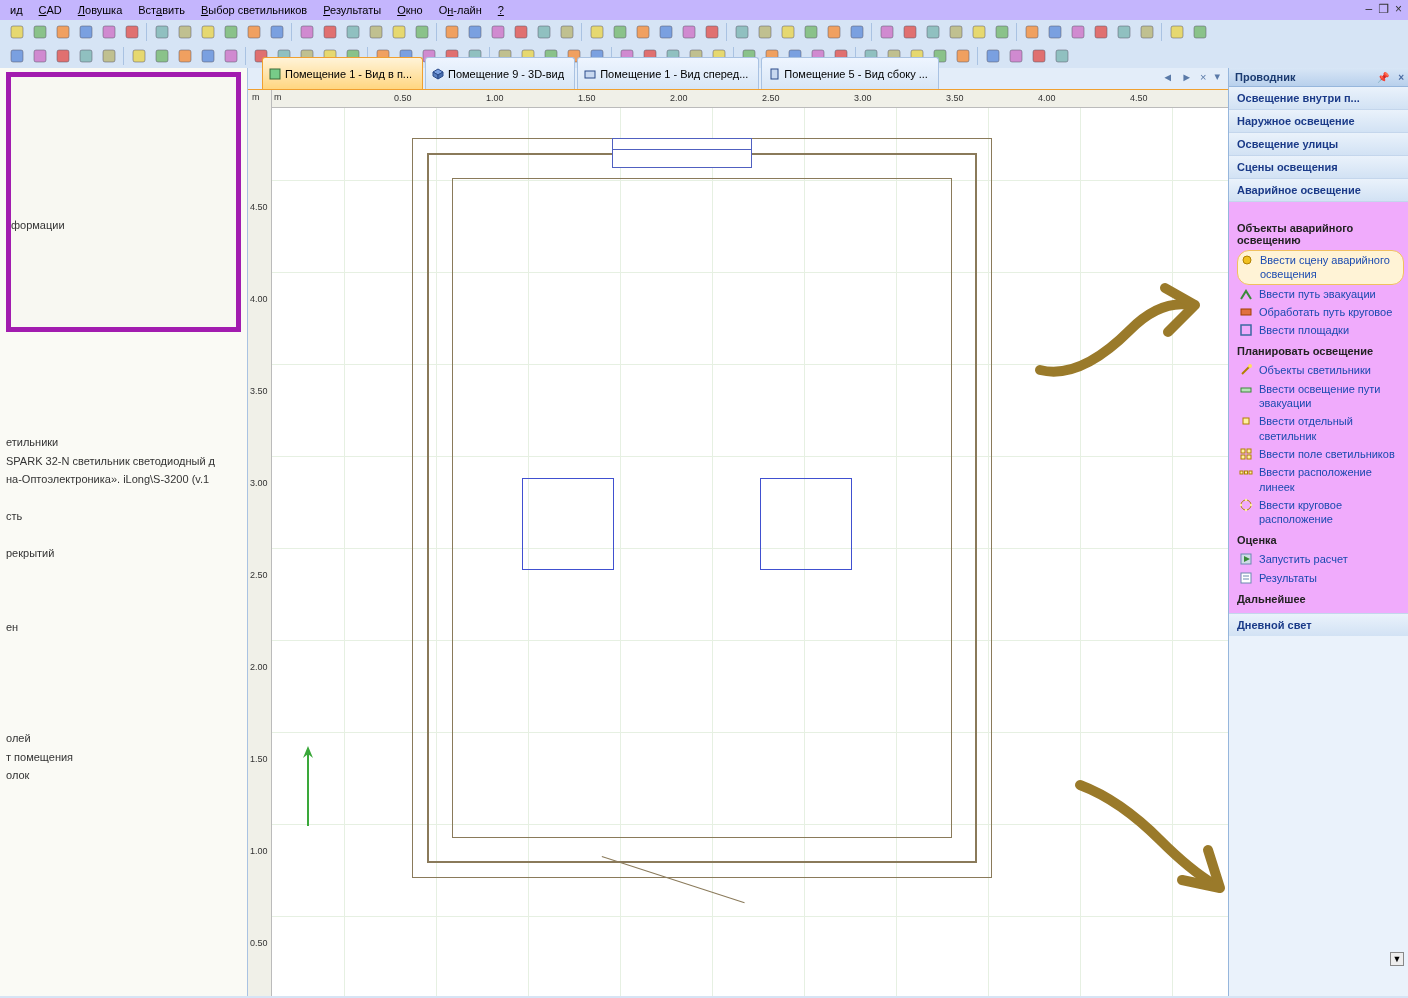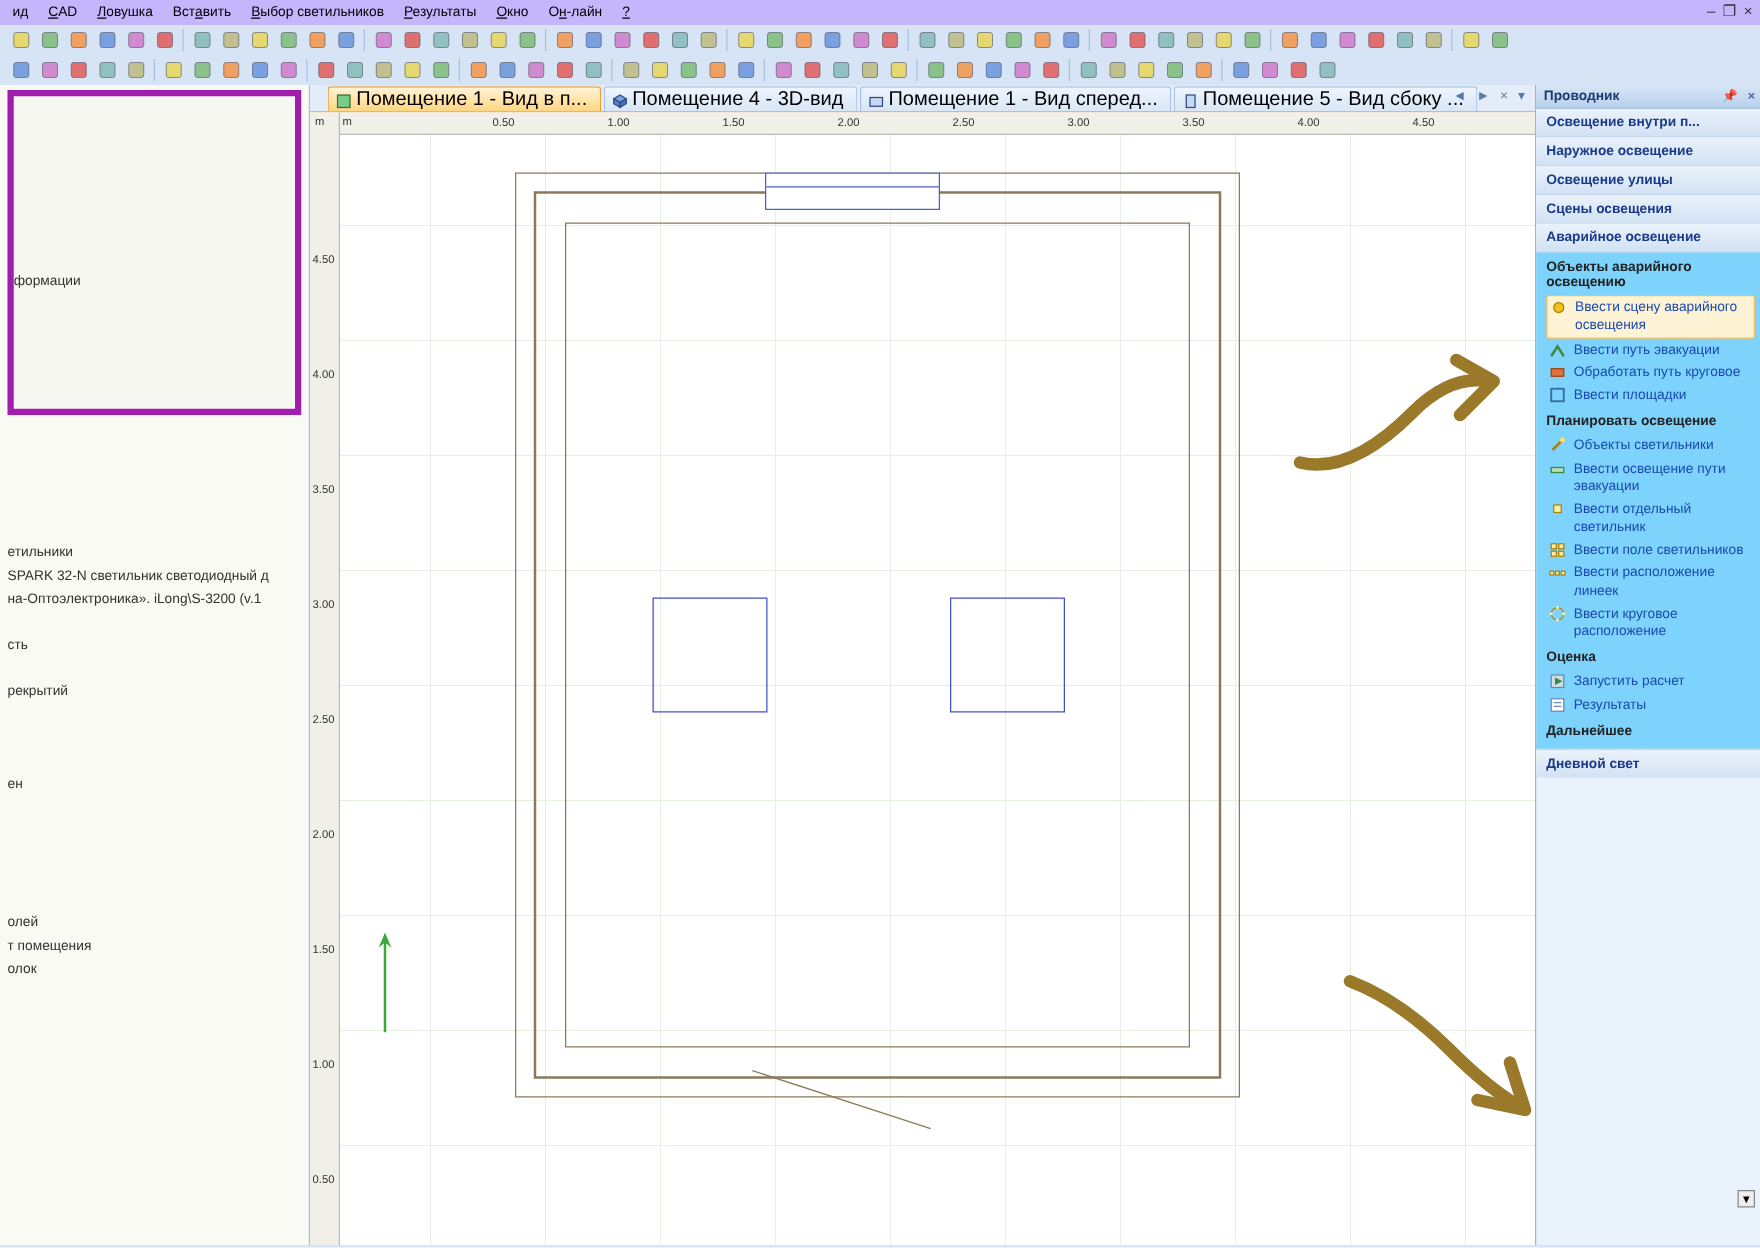--- a/index.html
+++ b/index.html
@@ -119,22 +119,22 @@
   display: inline-flex;
   align-items: center;
   gap: 4px;
   padding: 3px 10px 3px 6px;
   background: linear-gradient(#eef5ff,#d8e6f6);
   border: 1px solid #a9c2e2;
   border-bottom: none;
   border-radius: 3px 3px 0 0;
   cursor: pointer;
   color: #000;
-  font-size: 16px;
-  height: 20px;
+  font-size: 11px;
+  height: 32px;
 }
 .tab.active {
   background: linear-gradient(#fff3d8,#ffd680);
   border-color: #f0a030;
   font-weight: normal;
 }
 .tab-icon {
   width: 12px; height: 12px;
   display: inline-block;
 }
@@ -262,41 +262,41 @@
 .rp-header .x { position:absolute; right:4px; font-size:10px; color:#4a6aa0;}
 .rp-collapse {
   background: linear-gradient(#eaf2fb,#d2e2f4);
   padding: 5px 8px;
   color: #1a3a88;
   font-weight: bold;
   border-bottom: 1px solid #c4d6ec;
   cursor:pointer;
 }
 .rp-section {
-  padding: 0 4px 4px 8px;
-  background: #7dd3fc;
+  padding: 14px 4px 4px 8px;
+  background: #f0abfc;
 }
 .rp-section-title {
   font-weight: bold;
   color: #222;
   margin: 6px 0 4px 0;
 }
 .rp-link {
   display:flex;
   align-items:flex-start;
   gap: 6px;
   padding: 2px 2px;
   color: #1a4ab0;
   cursor:pointer;
   line-height: 1.3;
 }
 .rp-link.selected {
   background: #fff3d6;
   border: 1px solid #f0c060;
-  border-radius: 2px;
+  border-radius: 12px;
 }
 .rp-link .ico {
   width:14px; height:14px;
   flex-shrink:0;
   display:inline-flex; align-items:center; justify-content:center;
   font-size:11px;
 }
 .rp-scroll-btn {
   position:absolute; right:4px; bottom:30px;
   width:14px;height:14px;border:1px solid #888;
@@ -872,21 +872,21 @@
         <span>Помещение 1 - Вид в п...</span>
       </div>
       <div class="tab">
         <span class="tab-icon">
           <svg viewBox="0 0 12 12">
               <polygon points="6,1 11,4 6,7 1,4" fill="#7aa0e0" stroke="#2a4a8a"></polygon>
               <polygon points="1,4 6,7 6,11 1,8" fill="#5a80c0" stroke="#2a4a8a"></polygon>
               <polygon points="11,4 6,7 6,11 11,8" fill="#4a70b0" stroke="#2a4a8a"></polygon>
             </svg>
         </span>
-        <span>Помещение 4 - 3D-вид</span>
+        <span>Помещение 9 - 3D-вид</span>
       </div>
       <div class="tab">
         <span class="tab-icon">
           <svg viewBox="0 0 12 12">
               <rect x="1" y="3" width="10" height="7" fill="#c8d8f0" stroke="#2a4a8a"></rect>
             </svg>
         </span>
         <span>Помещение 1 - Вид сперед...</span>
       </div>
       <div class="tab">

